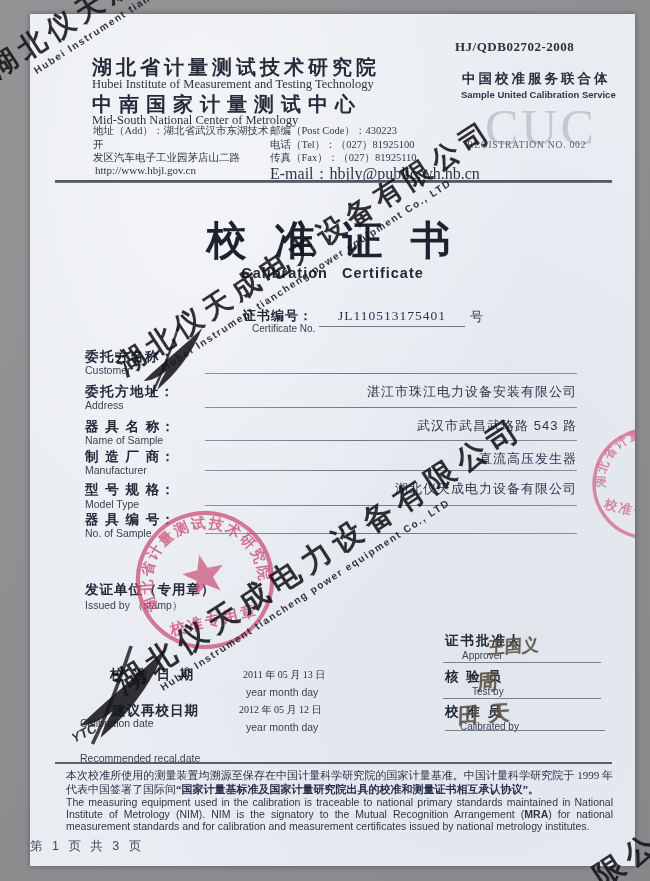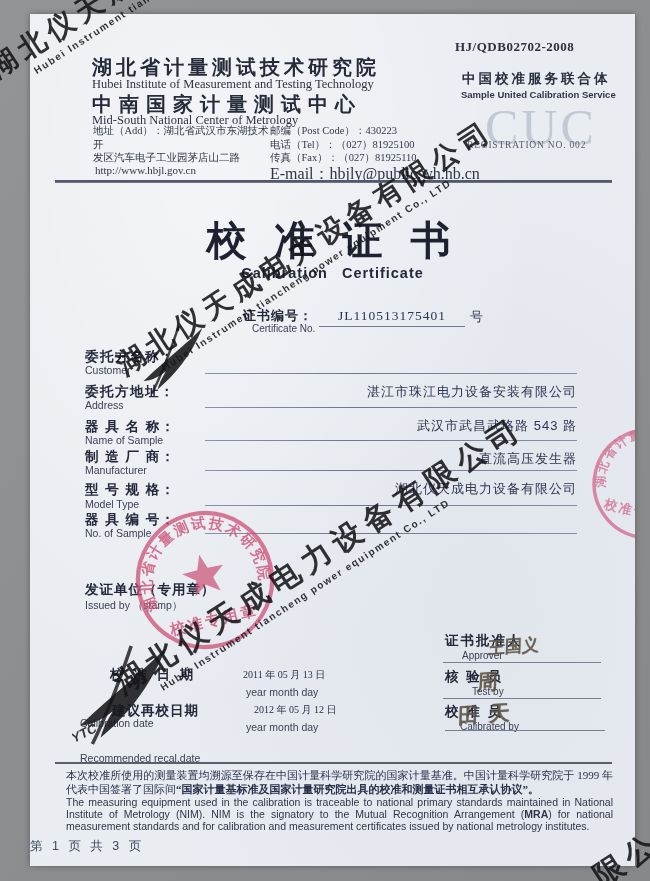--- a/index.html
+++ b/index.html
@@ -200,21 +200,21 @@
     <div class="abs d-val" style="left:213px; top:654px">2011 年 05 月 13 日</div>
     <div class="abs d-ymd" style="left:216px; top:672px">year  month  day</div>
 
     <div class="abs s-cn" style="left:415px; top:654px">核 验 员</div>
     <div class="abs s-en" style="left:442px; top:672px">Test by</div>
     <div class="abs sig" style="left:447px; top:654px; font-size:21px">周</div>
     <div class="abs s-line" style="left:413px; top:684px; width:158px"></div>
 
     <div class="abs d-cn" style="left:82px; top:688px; letter-spacing:1px">建议再校日期</div>
     <div class="abs d-en" style="left:50px; top:706px">Recommended recal.date</div>
-    <div class="abs d-val" style="left:224px; top:689px">2012 年 05 月 12 日</div>
+    <div class="abs d-val" style="left:209px; top:689px">2012 年 05 月 12 日</div>
     <div class="abs d-ymd" style="left:216px; top:707px">year  month  day</div>
 
     <div class="abs s-cn" style="left:415px; top:689px">校 准 员</div>
     <div class="abs s-en" style="left:430px; top:707px">Calibrated by</div>
     <div class="abs sig" style="left:428px; top:686px; font-size:21px; letter-spacing:10px">田天</div>
     <div class="abs s-line" style="left:415px; top:716px; width:160px"></div>
 
     <div class="abs rule-footer"></div>
     <div class="abs foot">
       <div class="zh"><span>本次校准所使用的测量装置均溯源至保存在中国计量科学研究院的国家计量基准。中国计量科学研究院于 1999 年代表中国签署了国际间</span><b>“国家计量基标准及国家计量研究院出具的校准和测量证书相互承认协议”。</b></div>

